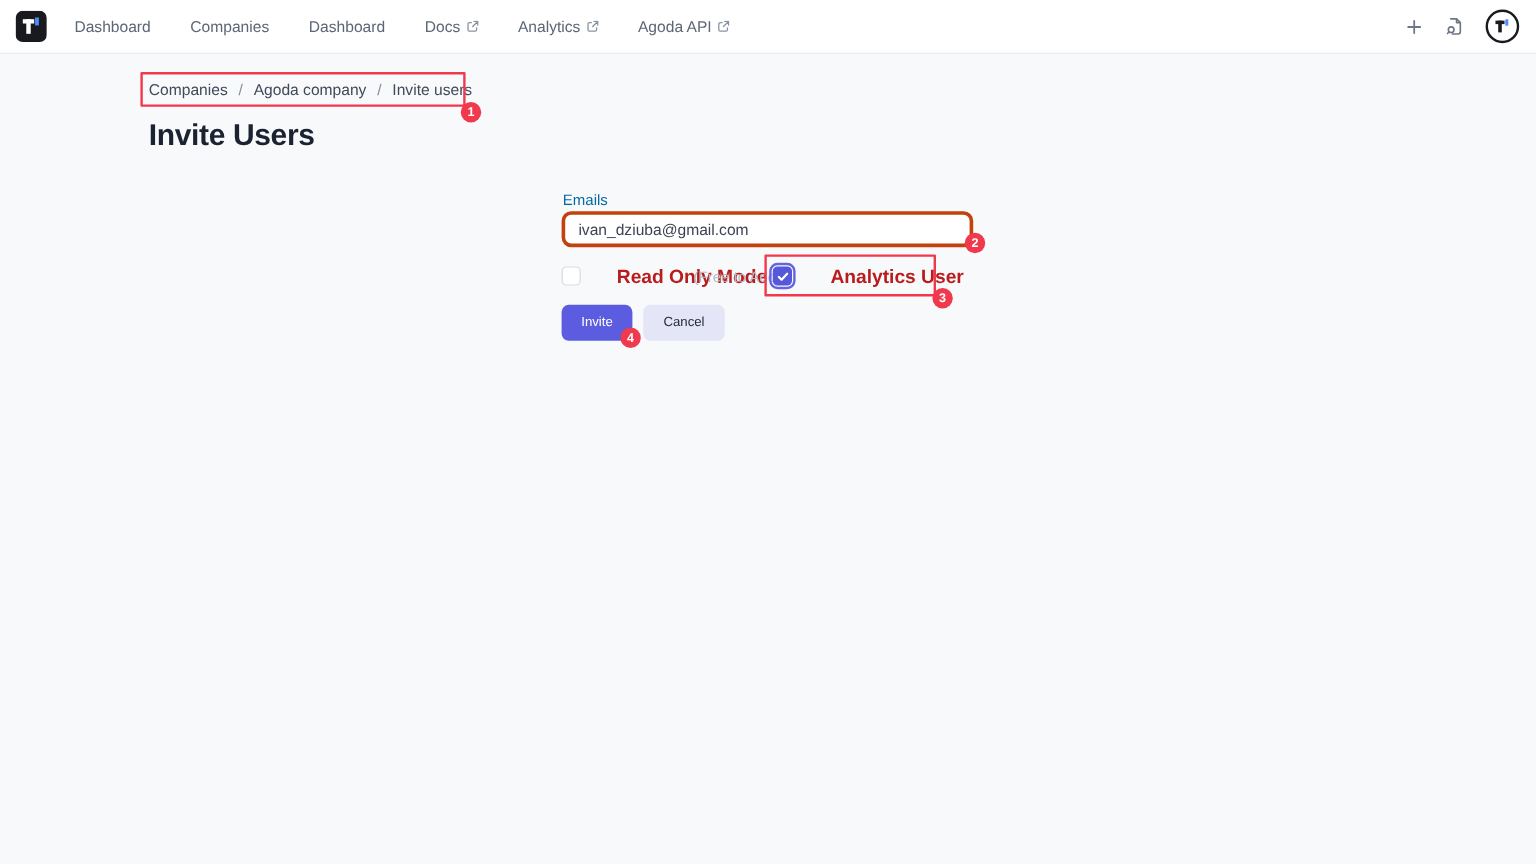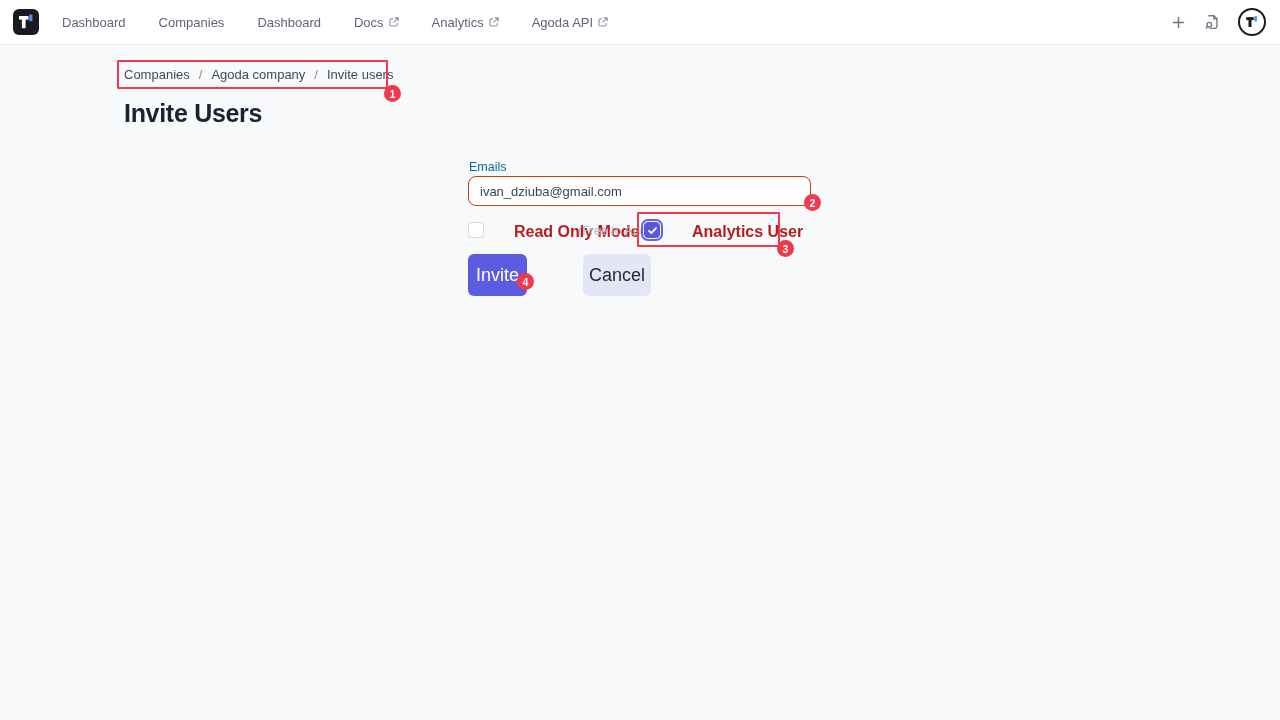--- a/index.html
+++ b/index.html
@@ -40,21 +40,21 @@
     font-size:25px; font-weight:700; color:#1b2231; letter-spacing:-0.3px;
   }
 
   
   .field-label {
     position:absolute; left:469px; top:160px;
     font-size:12.5px; font-weight:500; color:#0369a1;
   }
   .emails-input {
     position:absolute; left:468px; top:176px; width:343px; height:30px;
-    background:#ffffff; border:1px solid #c2410c; border-radius:8px;
+    background:#ffffff; border:3px solid #c2410c; border-radius:8px;
     padding:0 11px; font-size:13px; color:#3c4452; outline:none;
     font-family:"Liberation Sans", sans-serif;
   }
   .cbx {
     position:absolute; width:16px; height:16px; border-radius:4px;
     background:#ffffff; border:1.5px solid #d8dbe2; cursor:pointer;
   }
   .cbx-unchecked { left:468px; top:222px; }
   .cbx-checked {
     left:644px; top:222px; background:#5558da; border:1.5px solid #5558da;
@@ -64,26 +64,26 @@
   .cbx-label {
     position:absolute; font-size:16px; font-weight:600; color:#b91c1c; cursor:pointer;padding-left:24px;
   }
   .lbl-readonly { left:490px; top:223px; }
   .lbl-accountant { left:668px; top:223px; }
   .lbl-hint {
     position:absolute; left:578px; top:224px;
     font-size:12.5px; font-weight:400; color:#b5bbc6;
   }
   .btn {
-    position:absolute; top:254px; height:42px; border:none; border-radius:6px;
-    font-size:18px; font-family:"Liberation Sans", sans-serif; cursor:pointer;
+    position:absolute; top:254px; height:30px; border:none; border-radius:6px;
+    font-size:11px; font-family:"Liberation Sans", sans-serif; cursor:pointer;
     display:flex; align-items:center; justify-content:center;
   }
   .btn-invite { left:468px; width:59px; background:#5b5ce0; color:#ffffff; font-weight:500; }
-  .btn-cancel { left:536px; width:68px; background:#e4e5f7; color:#252b38; font-weight:500;margin-left:47px; }
+  .btn-cancel { left:536px; width:68px; background:#e4e5f7; color:#252b38; font-weight:500; }
 
   
   .ann-box { position:absolute; border:2.5px solid #f0394d; border-radius:1px; pointer-events:none; z-index:5; }
   .ann-box-1 { left:117px; top:60px;  width:271px; height:29px; }
   .ann-box-3 { left:637px; top:212px; width:143px; height:35px; }
   .ann-badge {
     position:absolute; width:17px; height:17px; border-radius:50%;
     background:#f0394d; color:#ffffff; font-size:10.5px; font-weight:700;
     display:flex; align-items:center; justify-content:center; z-index:6; pointer-events:none;
   }

